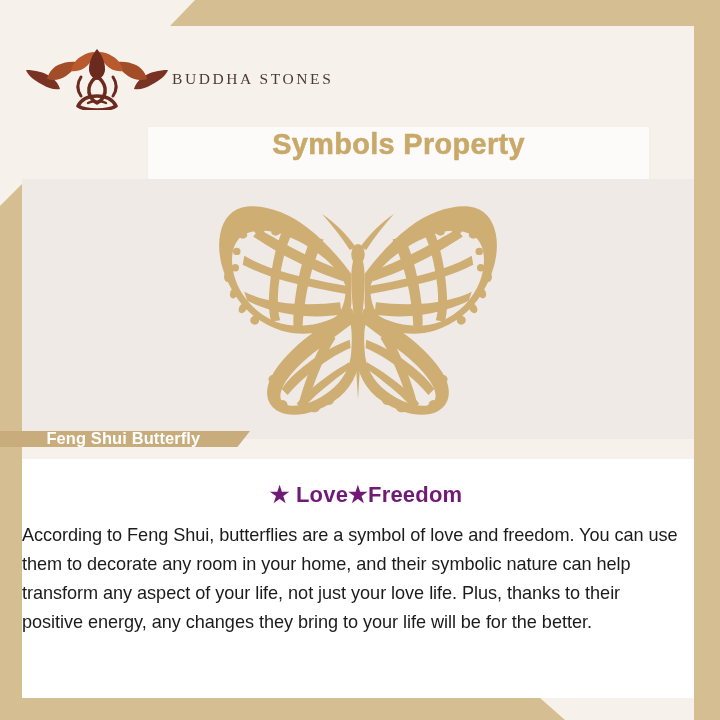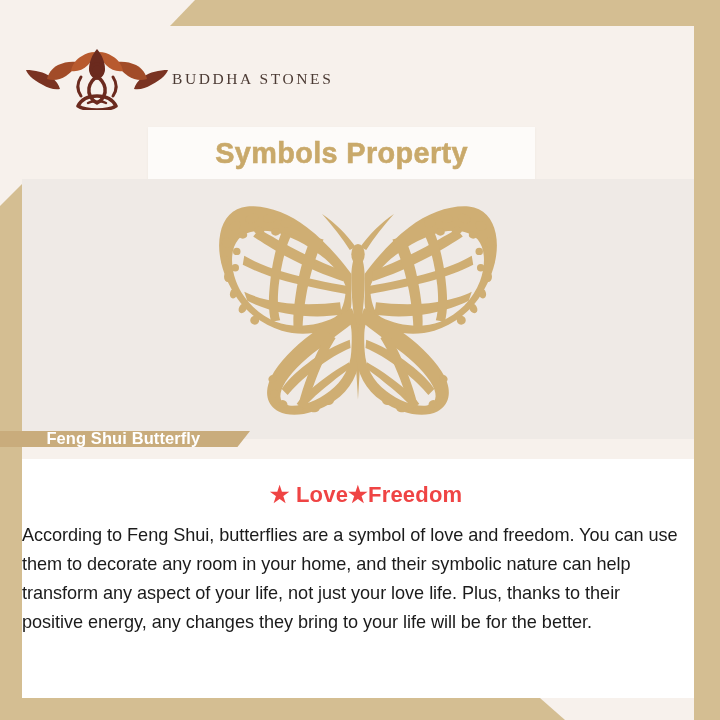--- a/index.html
+++ b/index.html
@@ -62,23 +62,23 @@
     font-family:"Liberation Serif", serif;
     font-size:15.5px;
     letter-spacing:2.6px;
     color:#4B3A33;
     font-weight:400;
   }
 
   
   .title-band{
     position:absolute;left:126px;top:101px;
-    width:387px;height:52px;
+    width:501px;height:52px;
     background:#FDFBF9;
-    display:flex;align-items:center;justify-content:center;
+    display:flex;justify-content:center;
     box-shadow:0 1px 2px rgba(150,130,110,.08);
   }
   .title-text{
     font-family:"Liberation Sans", sans-serif;
     font-weight:bold;
     font-size:30px;
     letter-spacing:.4px;
     color:#C9A96A;
     -webkit-text-stroke:0.6px #C9A96A;
     transform:scaleX(.96);
@@ -118,21 +118,21 @@
 
   
   .copy{
     position:absolute;left:0;top:433px;
     width:672px;height:239px;
     background:#FFFFFF;
   }
   .copy-heading{
     margin:23px 0 0 16px;
     text-align:center;
-    color:#ef4444;
+    color:#701a75;
     font-weight:bold;
     font-size:22px;
     letter-spacing:.2px;
     white-space:nowrap;
   }
   .copy-body{
     margin:12px 0 0 0;
     padding:0 4px 0 0;
     color:#1B1B1B;
     font-size:18.4px;

